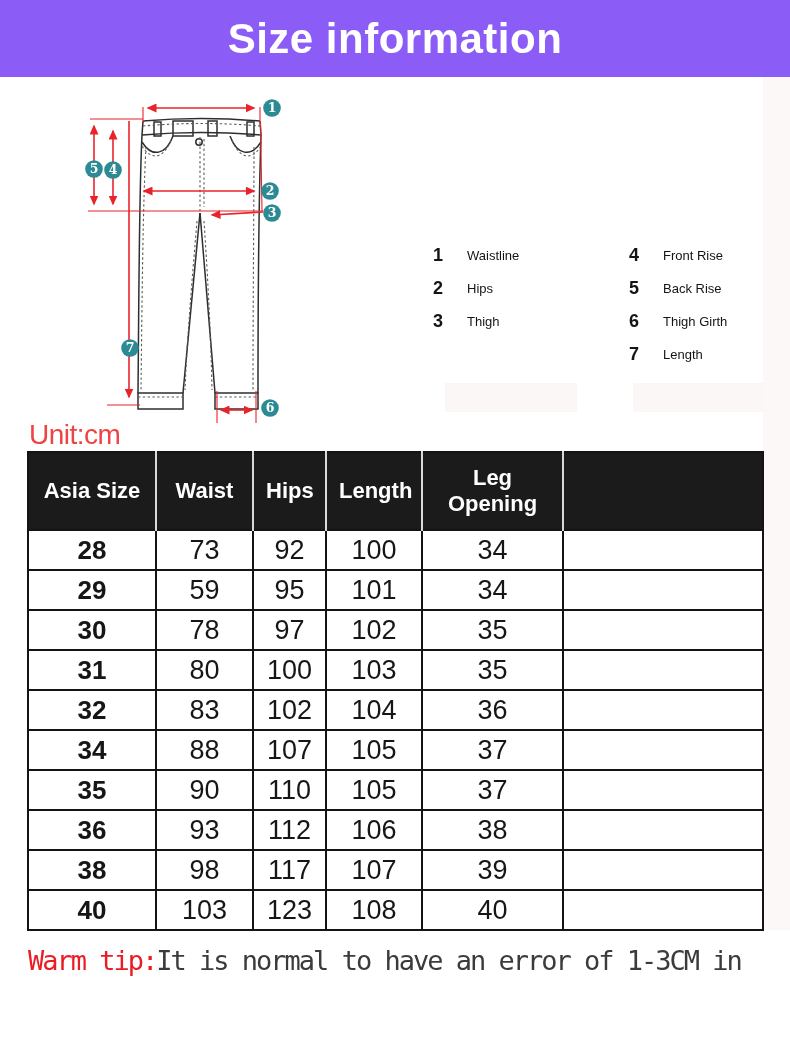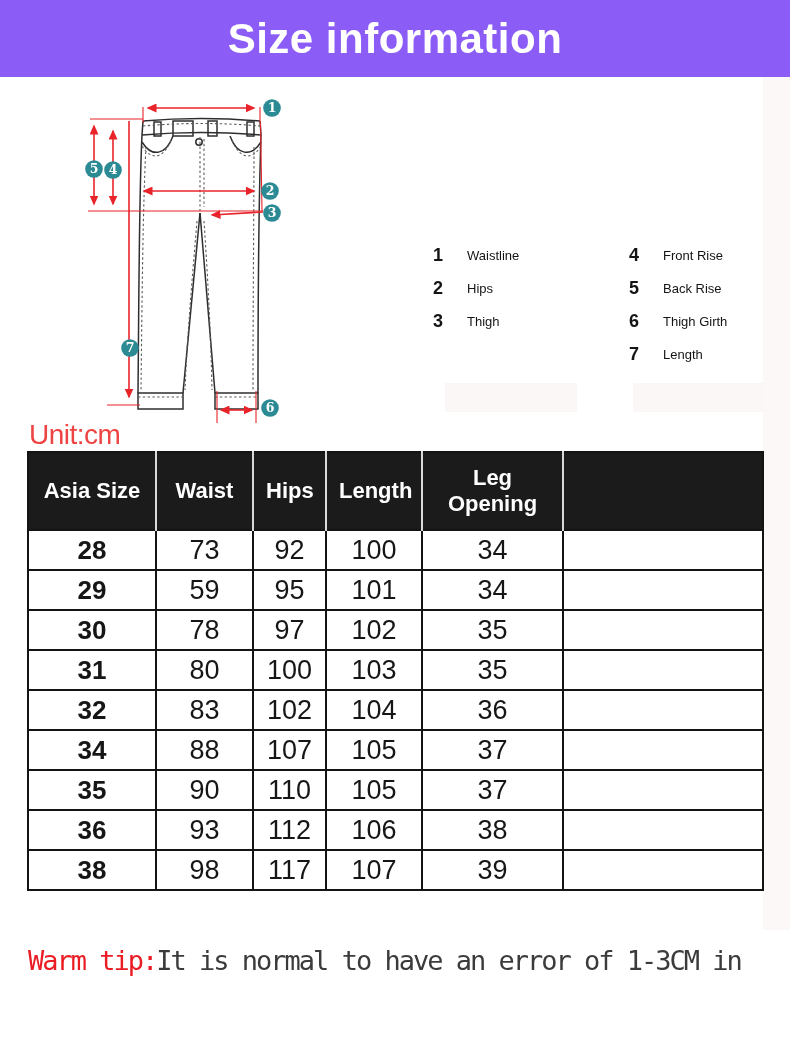--- a/index.html
+++ b/index.html
@@ -263,20 +263,28 @@
           <td></td>
         </tr>
         <tr>
           <td class="size-col">38</td>
           <td>98</td>
           <td>117</td>
           <td>107</td>
           <td>39</td>
           <td></td>
         </tr>
+        <tr>
+          <td class="size-col">40</td>
+          <td>103</td>
+          <td>123</td>
+          <td>108</td>
+          <td>40</td>
+          <td></td>
+        </tr>
       </tbody>
     </table>
 
   <div class="warm-tip">
     <div class="tip-line"><span class="tip-label">Warm tip:</span><span>It is normal to have an error of 1-3CM in</span></div>
   </div>
 
 </div>
 
 </body></html>

